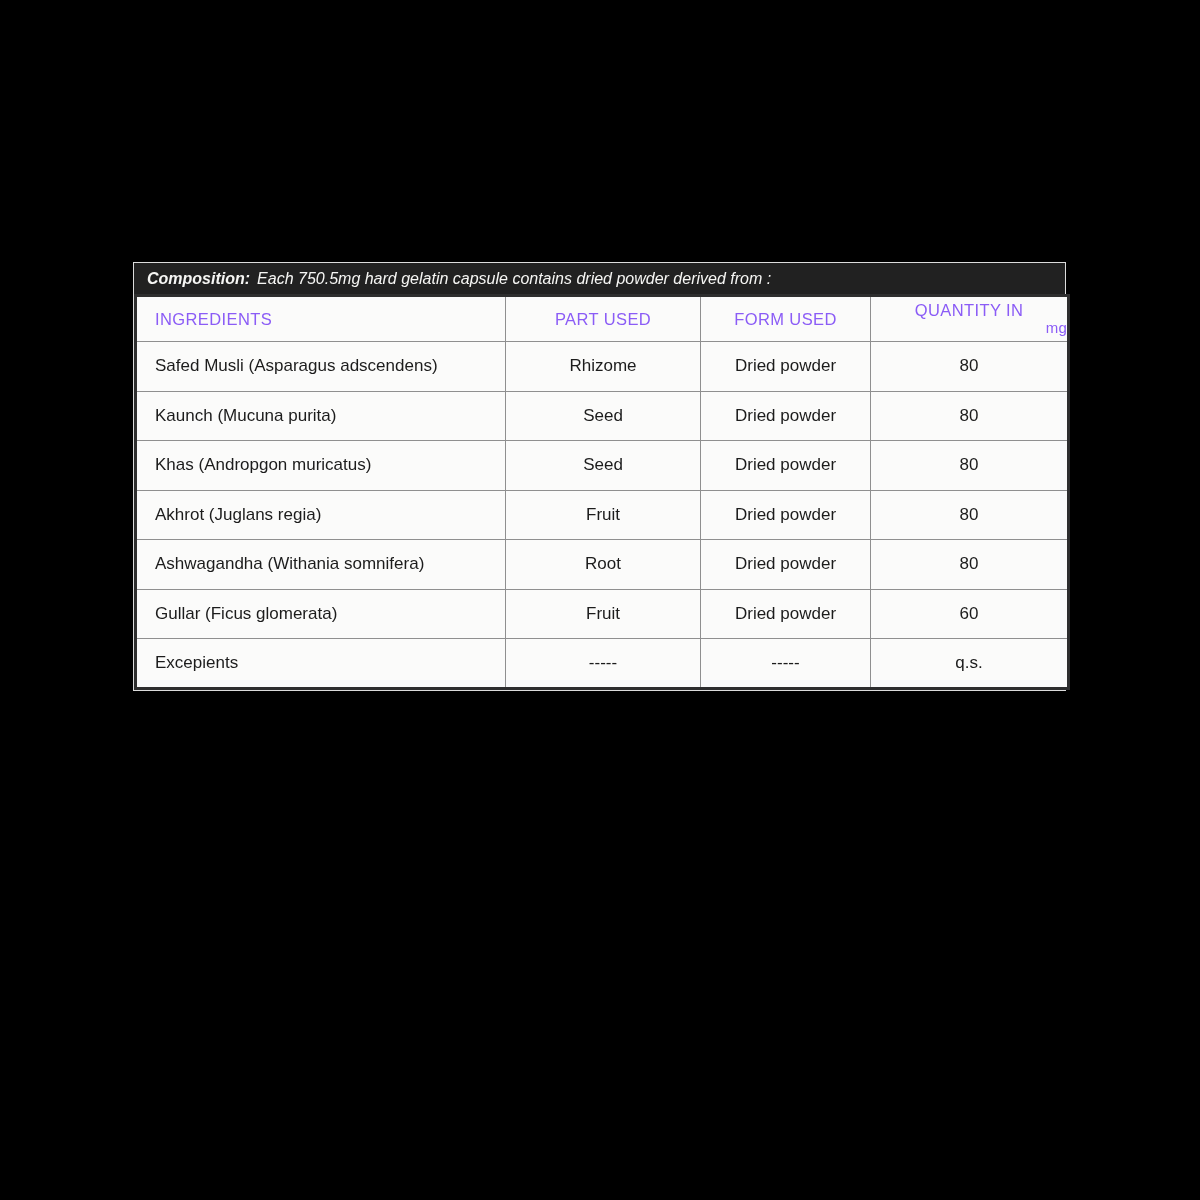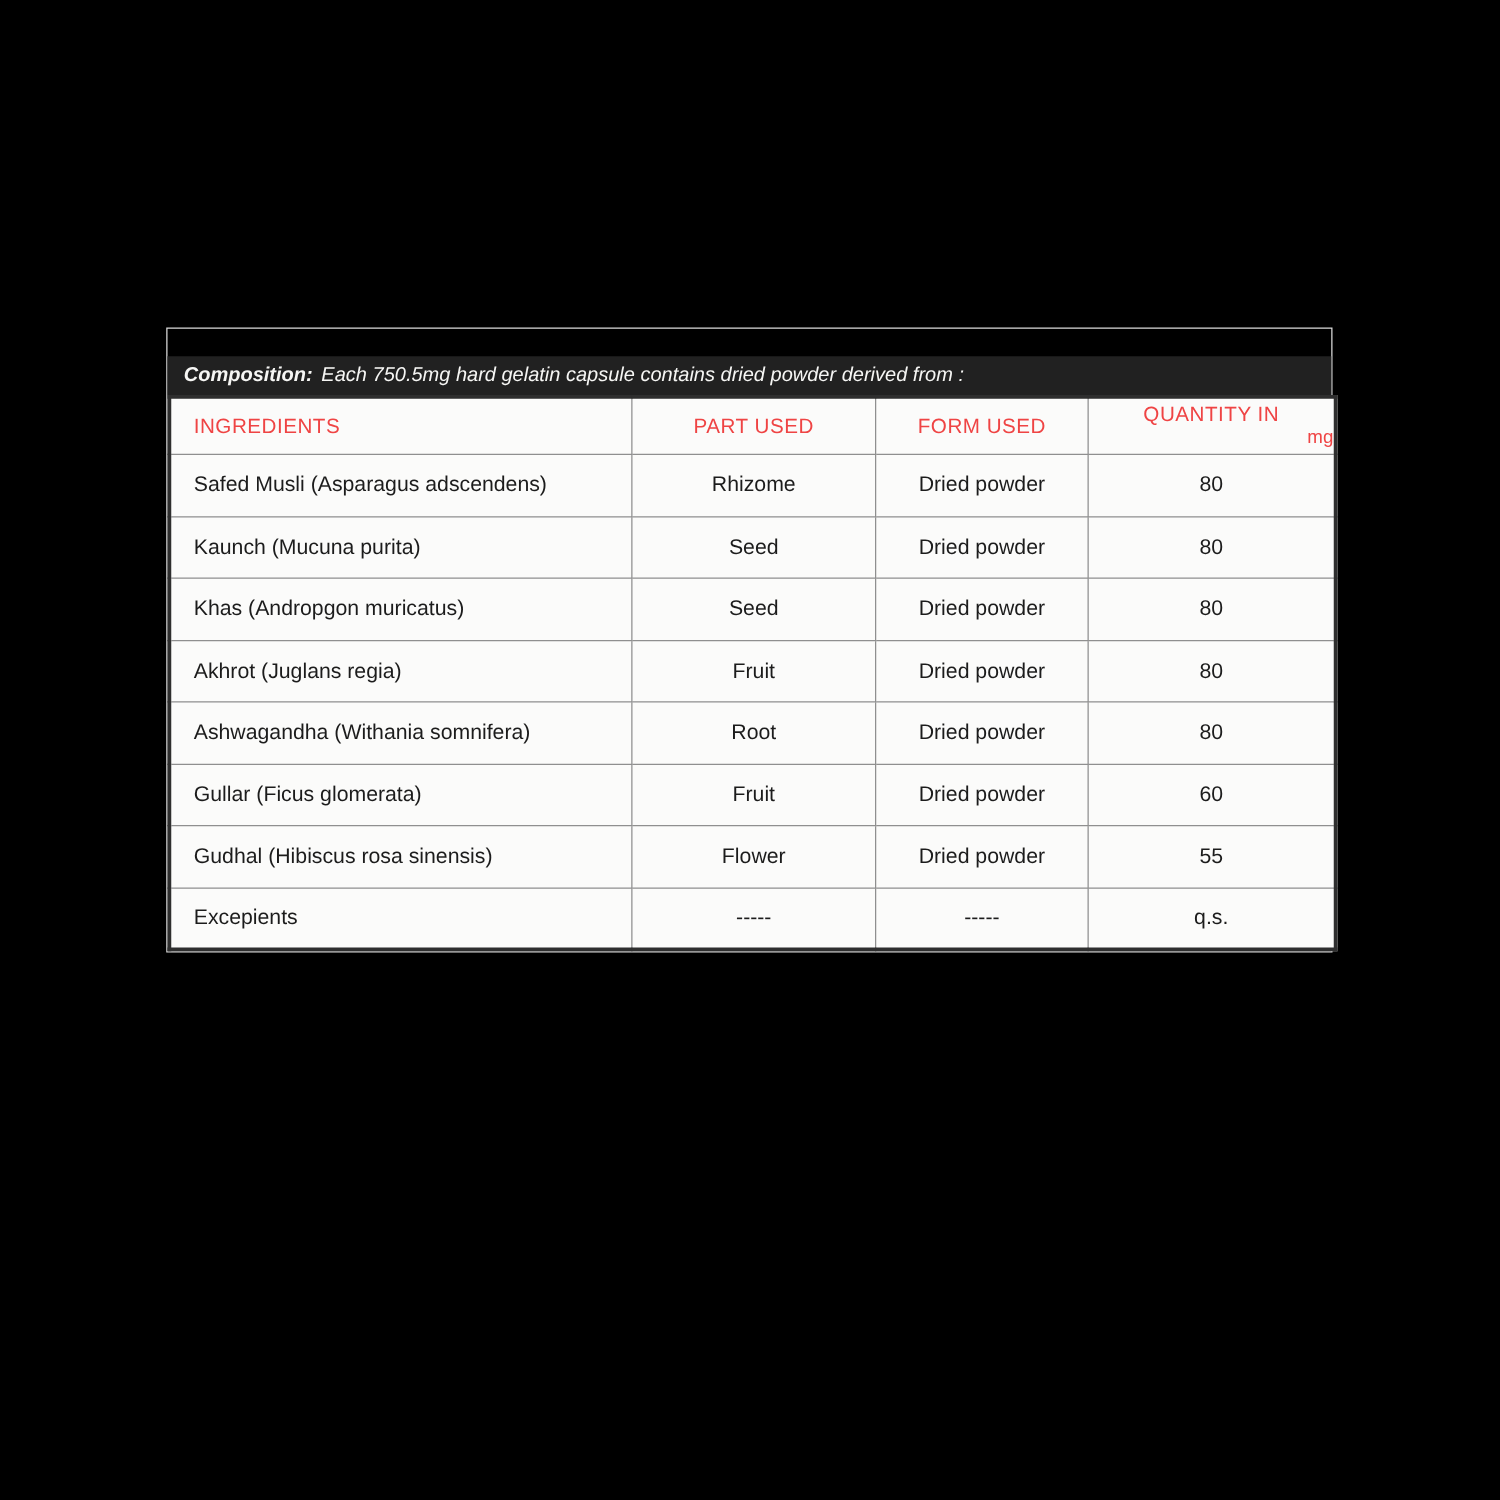--- a/index.html
+++ b/index.html
@@ -29,21 +29,20 @@
   .bar {
     background: #212121;
     color: #f6f6f4;
     height: 31px;
     line-height: 31px;
     padding-left: 13px;
     font-size: 16px;
     font-style: italic;
     white-space: nowrap;
     overflow: hidden;
-    margin-top: 22px;
   }
   .bar-label {
     font-weight: bold;
     margin-right: 7px;
   }
   table.comp {
     border-collapse: collapse;
     table-layout: fixed;
     width: 100%;
     background: #fbfbfa;
@@ -57,21 +56,21 @@
     padding: 0;
     overflow: hidden;
     white-space: nowrap;
   }
   .comp thead tr { height: 46px; }
   .comp tbody tr { height: 49.5px; }
   .comp th {
     font-weight: normal;
     font-size: 16.5px;
     letter-spacing: 0.4px;
-    color: #ef4444;
+    color: #8b5cf6;
   }
   .comp td { font-size: 17px; }
   .c0 {
     text-align: left !important;
     padding-left: 18px !important;
   }
   .qty-head-line { line-height: 1.05; }
   .qty-head-sub {
     line-height: 1.05;
     font-size: 15px;
@@ -139,26 +138,20 @@
             <td>Dried powder</td>
             <td>80</td>
           </tr>
           <tr>
             <td class="c0">Gullar (Ficus glomerata)</td>
             <td>Fruit</td>
             <td>Dried powder</td>
             <td>60</td>
           </tr>
           <tr>
-            <td class="c0">Gudhal (Hibiscus rosa sinensis)</td>
-            <td>Flower</td>
-            <td>Dried powder</td>
-            <td>55</td>
-          </tr>
-          <tr>
             <td class="c0">Excepients</td>
             <td>-----</td>
             <td>-----</td>
             <td>q.s.</td>
           </tr>
         </tbody>
     </table>
 
   </div>
 </div>

